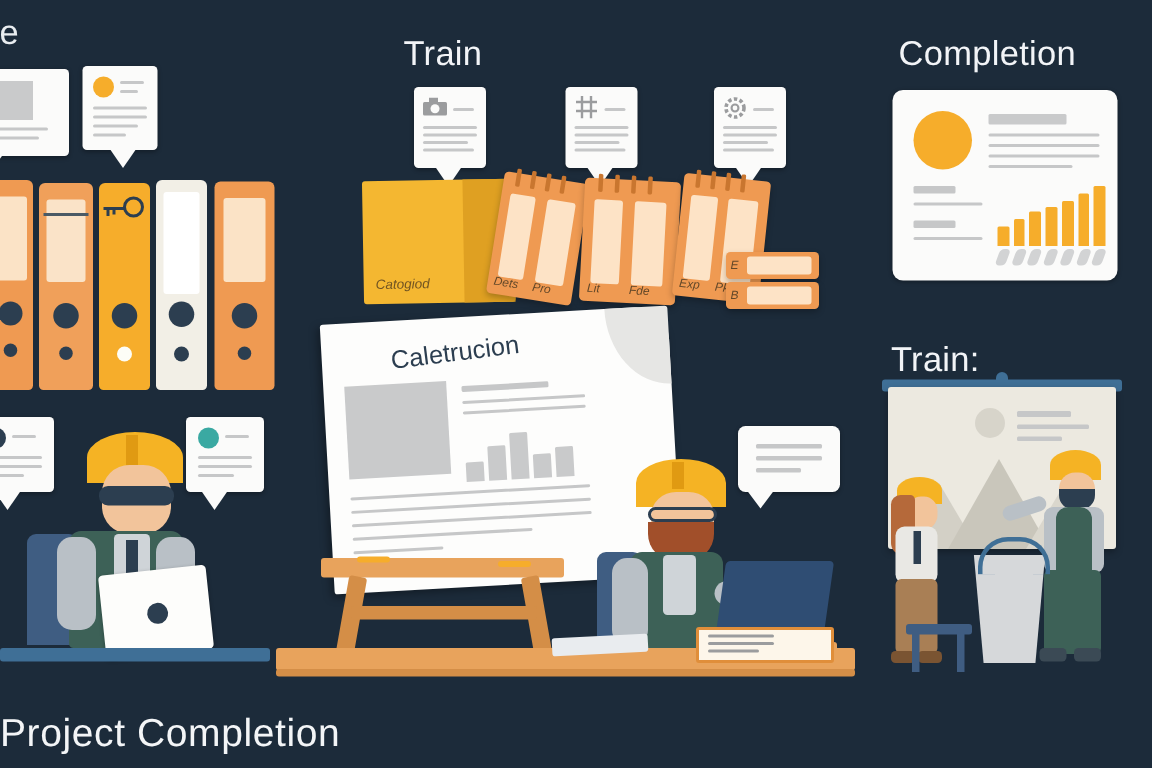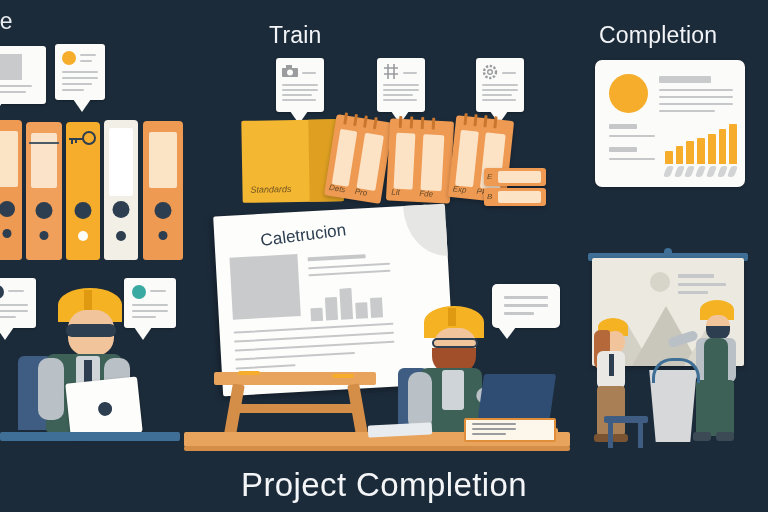--- a/index.html
+++ b/index.html
@@ -56,22 +56,22 @@
   .vest{position:absolute;background:#3d6157;border-radius:8px 8px 3px 3px;}
   .shirt{position:absolute;background:#b9c0c6;border-radius:6px;}
   .chair{position:absolute;background:#3f5d82;border-radius:6px 6px 0 0;}
 
   
   #board{position:absolute;left:592px;top:258px;width:152px;height:108px;background:#ece9e0;
          border-radius:2px;box-shadow:0 2px 5px rgba(0,0,0,.3);}
   #boardbar{position:absolute;left:588px;top:253px;width:160px;height:8px;background:#3f6f96;border-radius:2px;}
   .mtn{position:absolute;width:0;height:0;border-left:26px solid transparent;border-right:26px solid transparent;border-bottom:44px solid #d3d0c6;}
 
-  #bottomtitle{position:absolute;left:0;right:0;bottom:8px;text-align:center;color:#f3f5f7;
-               font-size:33px;letter-spacing:.4px;}
+  #bottomtitle{position:absolute;left:0;right:0;bottom:8px;color:#f3f5f7;
+               font-size:26px;letter-spacing:.4px;}
   .topcut{position:absolute;left:-8px;top:8px;color:#e9edf0;font-size:23px;}
 </style>
 </head>
 <body>
 
 <div id="stage">
 
   <div class="topcut">re</div>
 
   <div class="card" style="left:-26px;top:46px;width:72px;height:58px;">
@@ -159,21 +159,21 @@
     <div class="line" style="left:26px;top:14px;width:14px;"></div>
     <div class="line" style="left:6px;top:26px;width:36px;"></div>
     <div class="line" style="left:6px;top:31px;width:36px;"></div>
     <div class="line" style="left:6px;top:36px;width:30px;"></div>
     <div class="line" style="left:6px;top:41px;width:34px;"></div>
     <div class="tail" style="left:14px;"></div>
   </div>
 
   <div class="folder" style="left:242px;top:120px;width:101px;height:82px;background:#f4b731;border-radius:2px;transform:rotate(-1deg);">
     <div style="position:absolute;right:0;top:0;width:34px;height:100%;background:#dfa022;"></div>
-    <div class="glabel" style="left:8px;bottom:8px;font-size:9px;color:#5a4320;">Standards</div>
+    <div class="glabel" style="left:8px;bottom:8px;font-size:9px;color:#5a4320;">Catogiod</div>
   </div>
 
   <div class="ledger" style="left:330px;top:118px;width:57px;height:82px;background:#ef9a52;transform:rotate(9deg);">
     <div class="col" style="left:6px;top:14px;width:17px;height:56px;"></div>
     <div class="col" style="left:31px;top:14px;width:19px;height:56px;"></div>
     <div class="spiral" style="left:8px;top:-3px;height:12px;"></div>
     <div class="spiral" style="left:18px;top:-3px;height:12px;"></div>
     <div class="spiral" style="left:28px;top:-3px;height:12px;"></div>
     <div class="spiral" style="left:38px;top:-3px;height:12px;"></div>
     <div class="glabel" style="left:4px;bottom:4px;">Dets</div>
@@ -239,20 +239,21 @@
         <div class="tick" style="left: 0px;"></div>
         <div class="tick" style="left: 10.7143px;"></div>
         <div class="tick" style="left: 21.4286px;"></div>
         <div class="tick" style="left: 32.1429px;"></div>
         <div class="tick" style="left: 42.8571px;"></div>
         <div class="tick" style="left: 53.5714px;"></div>
         <div class="tick" style="left: 64.2857px;"></div>
       </div>
   </div>
 
+  <div class="heading" style="left:594px;top:226px;">Train:</div>
   <div id="boardbar"></div>
   <div style="position:absolute;left:664px;top:248px;width:8px;height:8px;background:#3f6f96;border-radius:50% 50% 0 0;"></div>
   <div id="board">
     <div class="mtn" style="left:8px;bottom:0;"></div>
     <div class="mtn" style="left:40px;bottom:0;border-left-width:34px;border-right-width:34px;border-bottom-width:60px;border-bottom-color:#c9c6bb;"></div>
     <div class="mtn" style="left:92px;bottom:0;border-bottom-color:#dad7cd;"></div>
     <div style="position:absolute;left:58px;top:14px;width:20px;height:20px;border-radius:50%;background:#d7d4ca;"></div>
     <div class="line" style="left:86px;top:16px;width:36px;height:4px;"></div>
     <div class="line" style="left:86px;top:25px;width:48px;height:3px;"></div>
     <div class="line" style="left:86px;top:33px;width:30px;height:3px;"></div>

